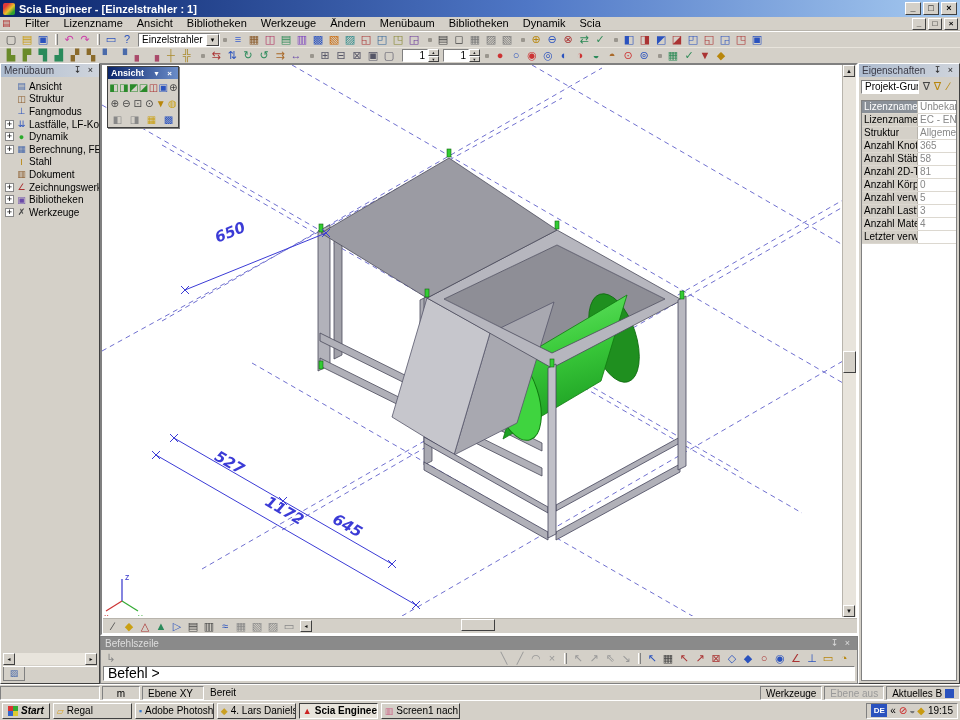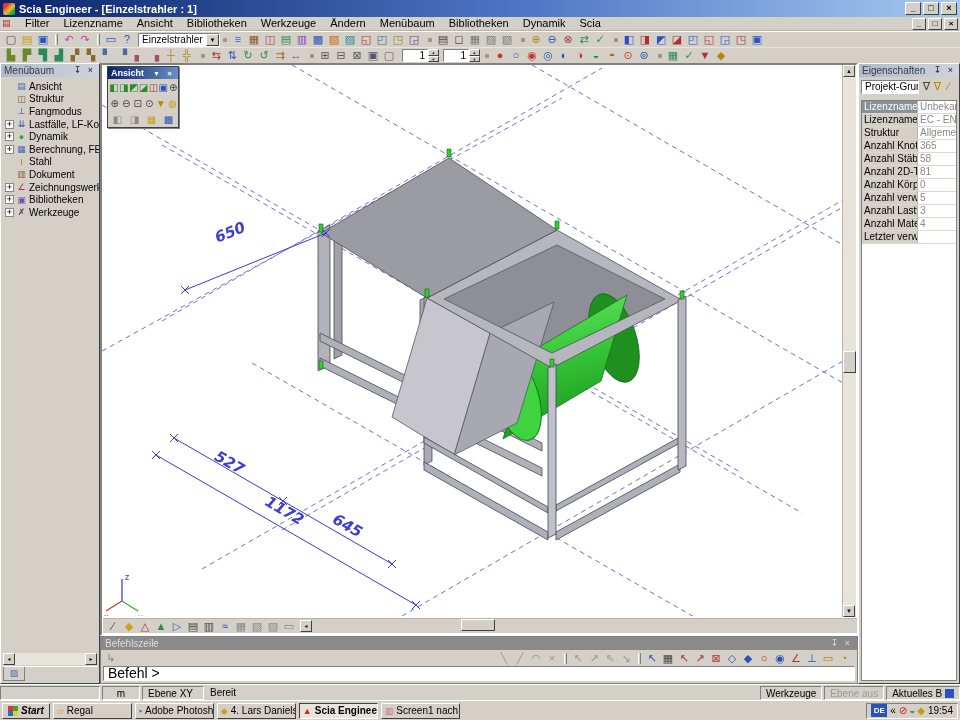--- a/index.html
+++ b/index.html
@@ -945,15 +945,15 @@
     </span>
   <span class="tray">
     <span class="lang">DE</span>
     <span>«</span>
     <span style="display:flex;gap:2px">
 
     <i class="tico" style="color: rgb(204, 34, 34);">⊘</i>
         <i class="tico" style="color: rgb(119, 119, 119);">◒</i>
         <i class="tico" style="color: rgb(200, 154, 16);">◆</i>
       </span>
-    <span>19:54</span>
+    <span>19:15</span>
   </span>
 </div>
 
 </body></html>

